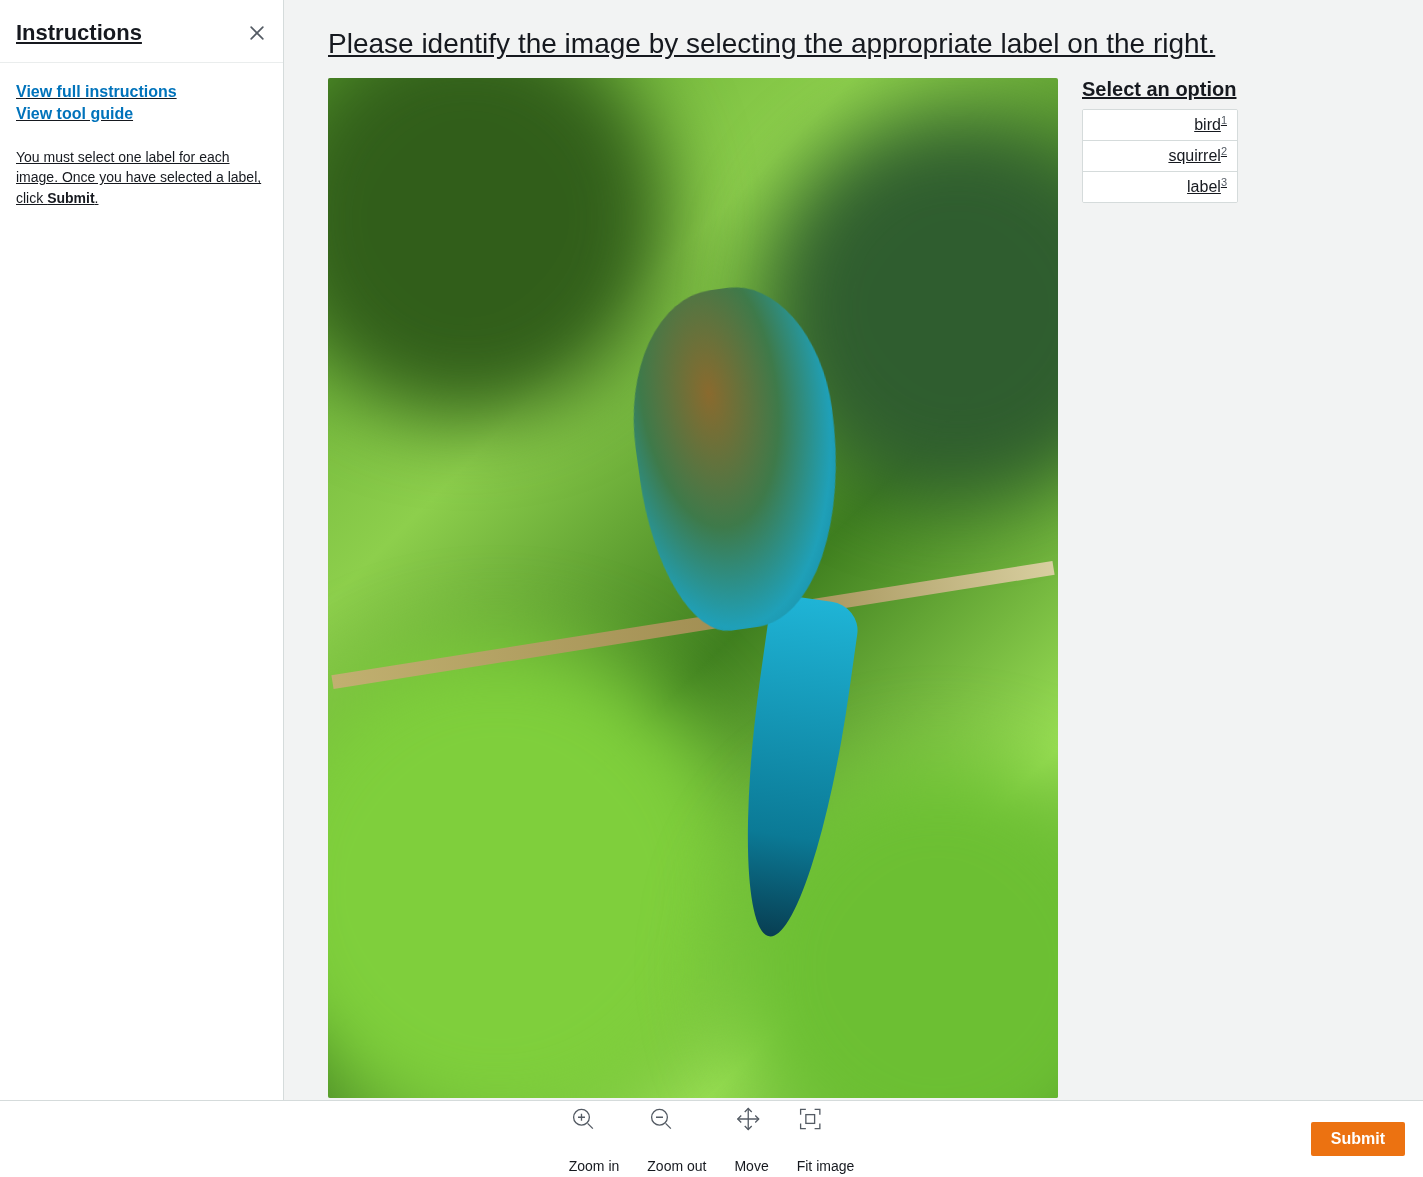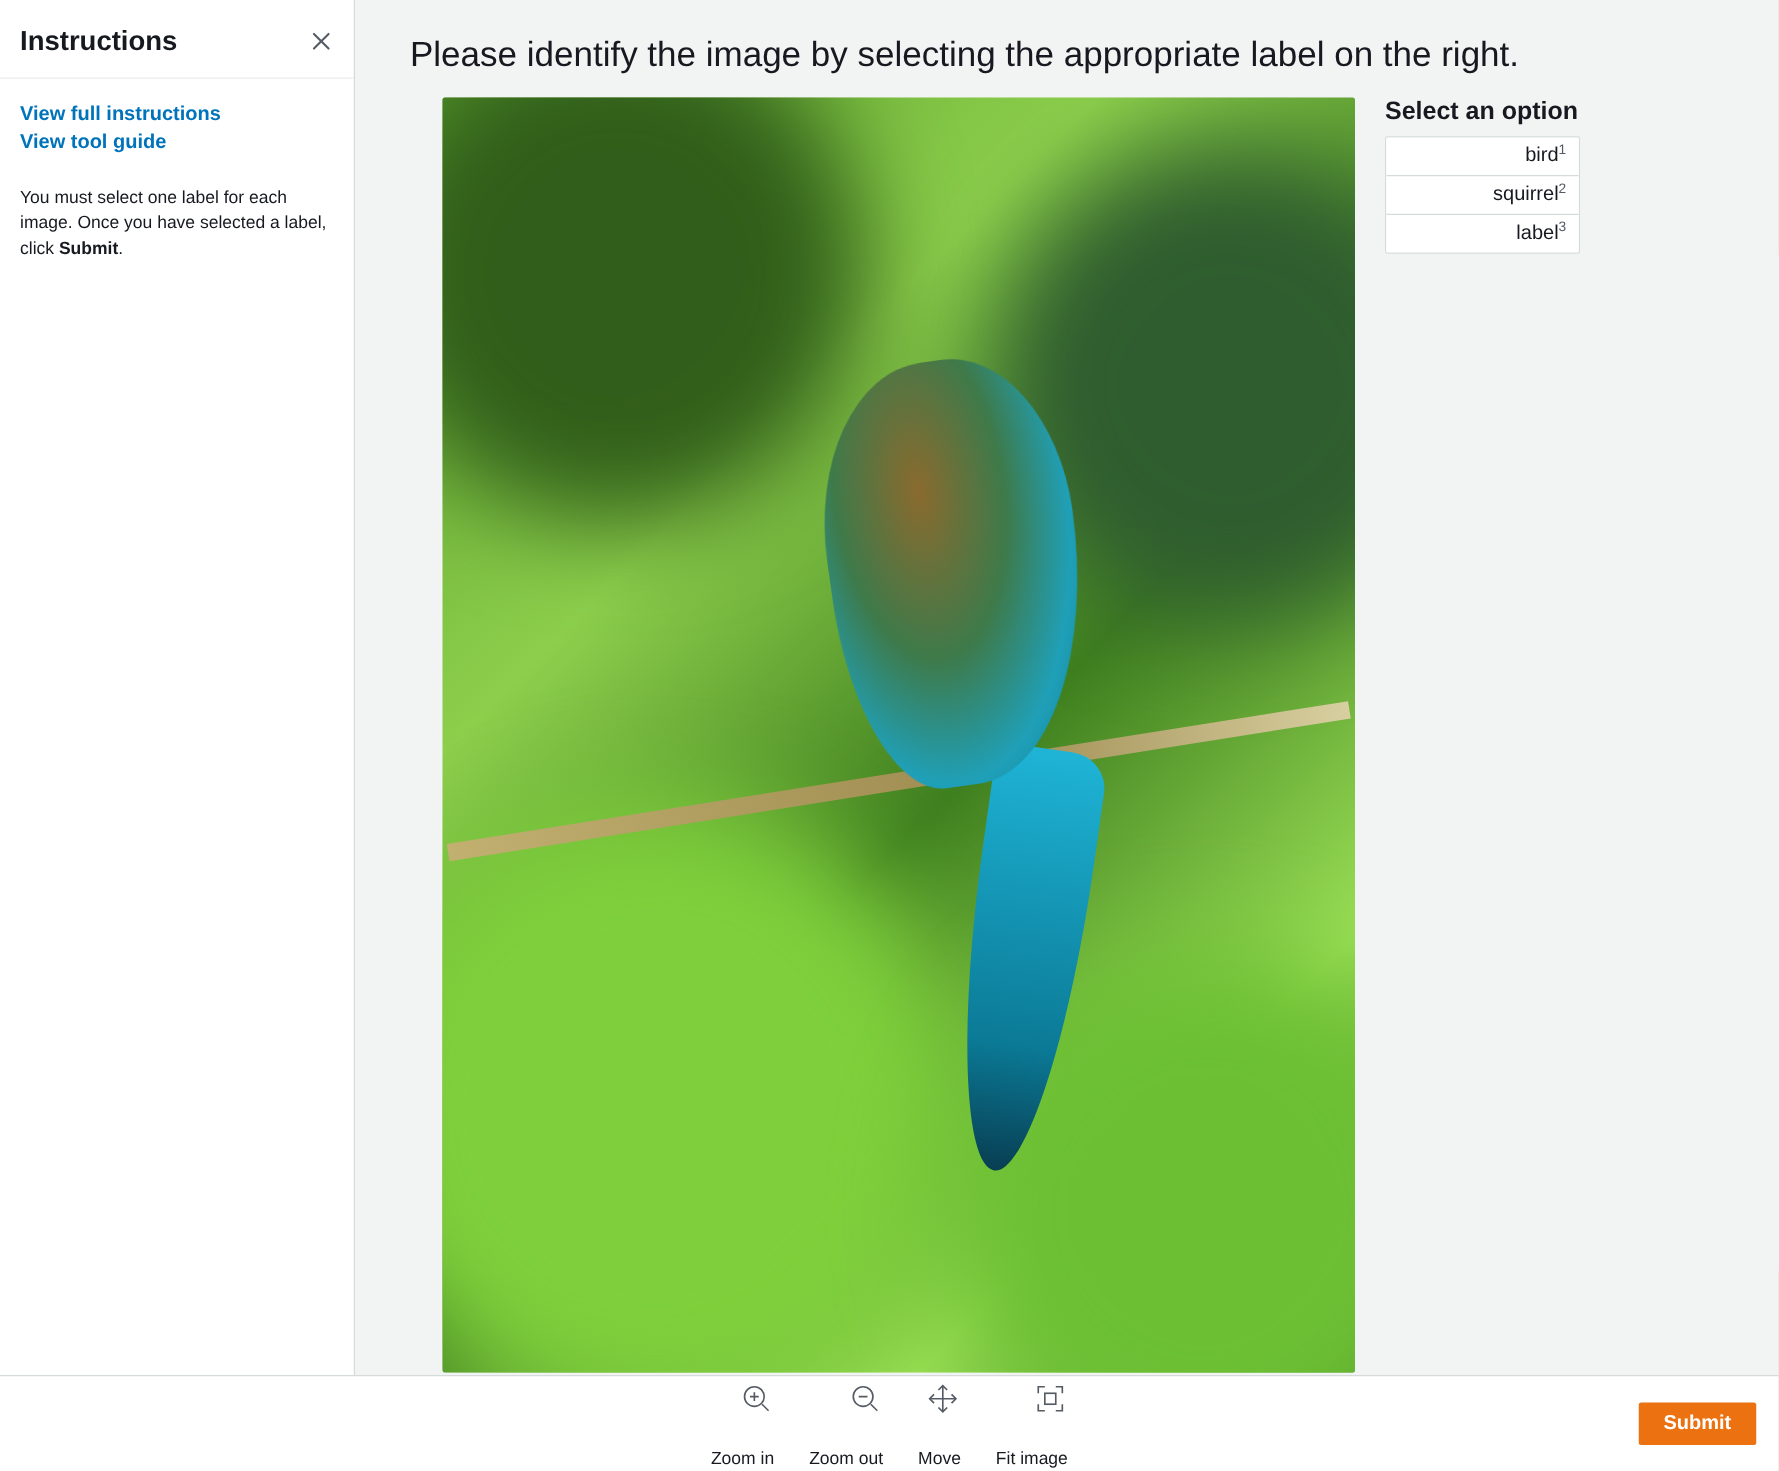--- a/index.html
+++ b/index.html
@@ -18,20 +18,21 @@
     color: var(--text);
     height: 100%;
     font-size: 14px;
   }
   .app {
     display: flex;
     flex-direction: column;
     width: 1423px;
     height: 1177px;
     background: #fdba74;
+    text-decoration: underline;
   }
   .main-row {
     flex: 1 1 auto;
     display: flex;
     min-height: 0;
   }
   .sidebar {
     width: 284px;
     border-right: 1px solid var(--border);
     background: #fff;
@@ -84,21 +85,20 @@
     font-size: 28px;
     font-weight: 400;
     color: #16191f;
     margin: 12px 0 18px 0;
   }
   .task-body {
     flex: 1;
     display: flex;
     gap: 24px;
     min-height: 0;
-    margin-left: 26px;
   }
   .image-pane { }
   .image-placeholder {
     width: 730px;
     height: 1020px;
     background: linear-gradient(135deg, #5aa02c 0%, #8dcf4c 30%, #3f7f1f 55%, #9adf55 80%, #4d8f2a 100%);
     position: relative;
     overflow: hidden;
     border-radius: 2px;
   }
@@ -176,21 +176,21 @@
   .tool-center {
     position: absolute;
     left: 50%;
     transform: translateX(-50%);
     display: flex;
     gap: 28px;
   }
   .tool {
     display: flex;
     flex-direction: column;
-    align-items: flex-end;
+    align-items: flex-start;
     gap: 22px;
     cursor: pointer;
     color: #16191f;
     font-size: 14px;
   }
   .tool svg { width: 28px; height: 28px; stroke:#545b64; stroke-width:1.5; fill:none; }
   .footer-right {
     margin-left: auto;
     padding-right: 18px;
   }

